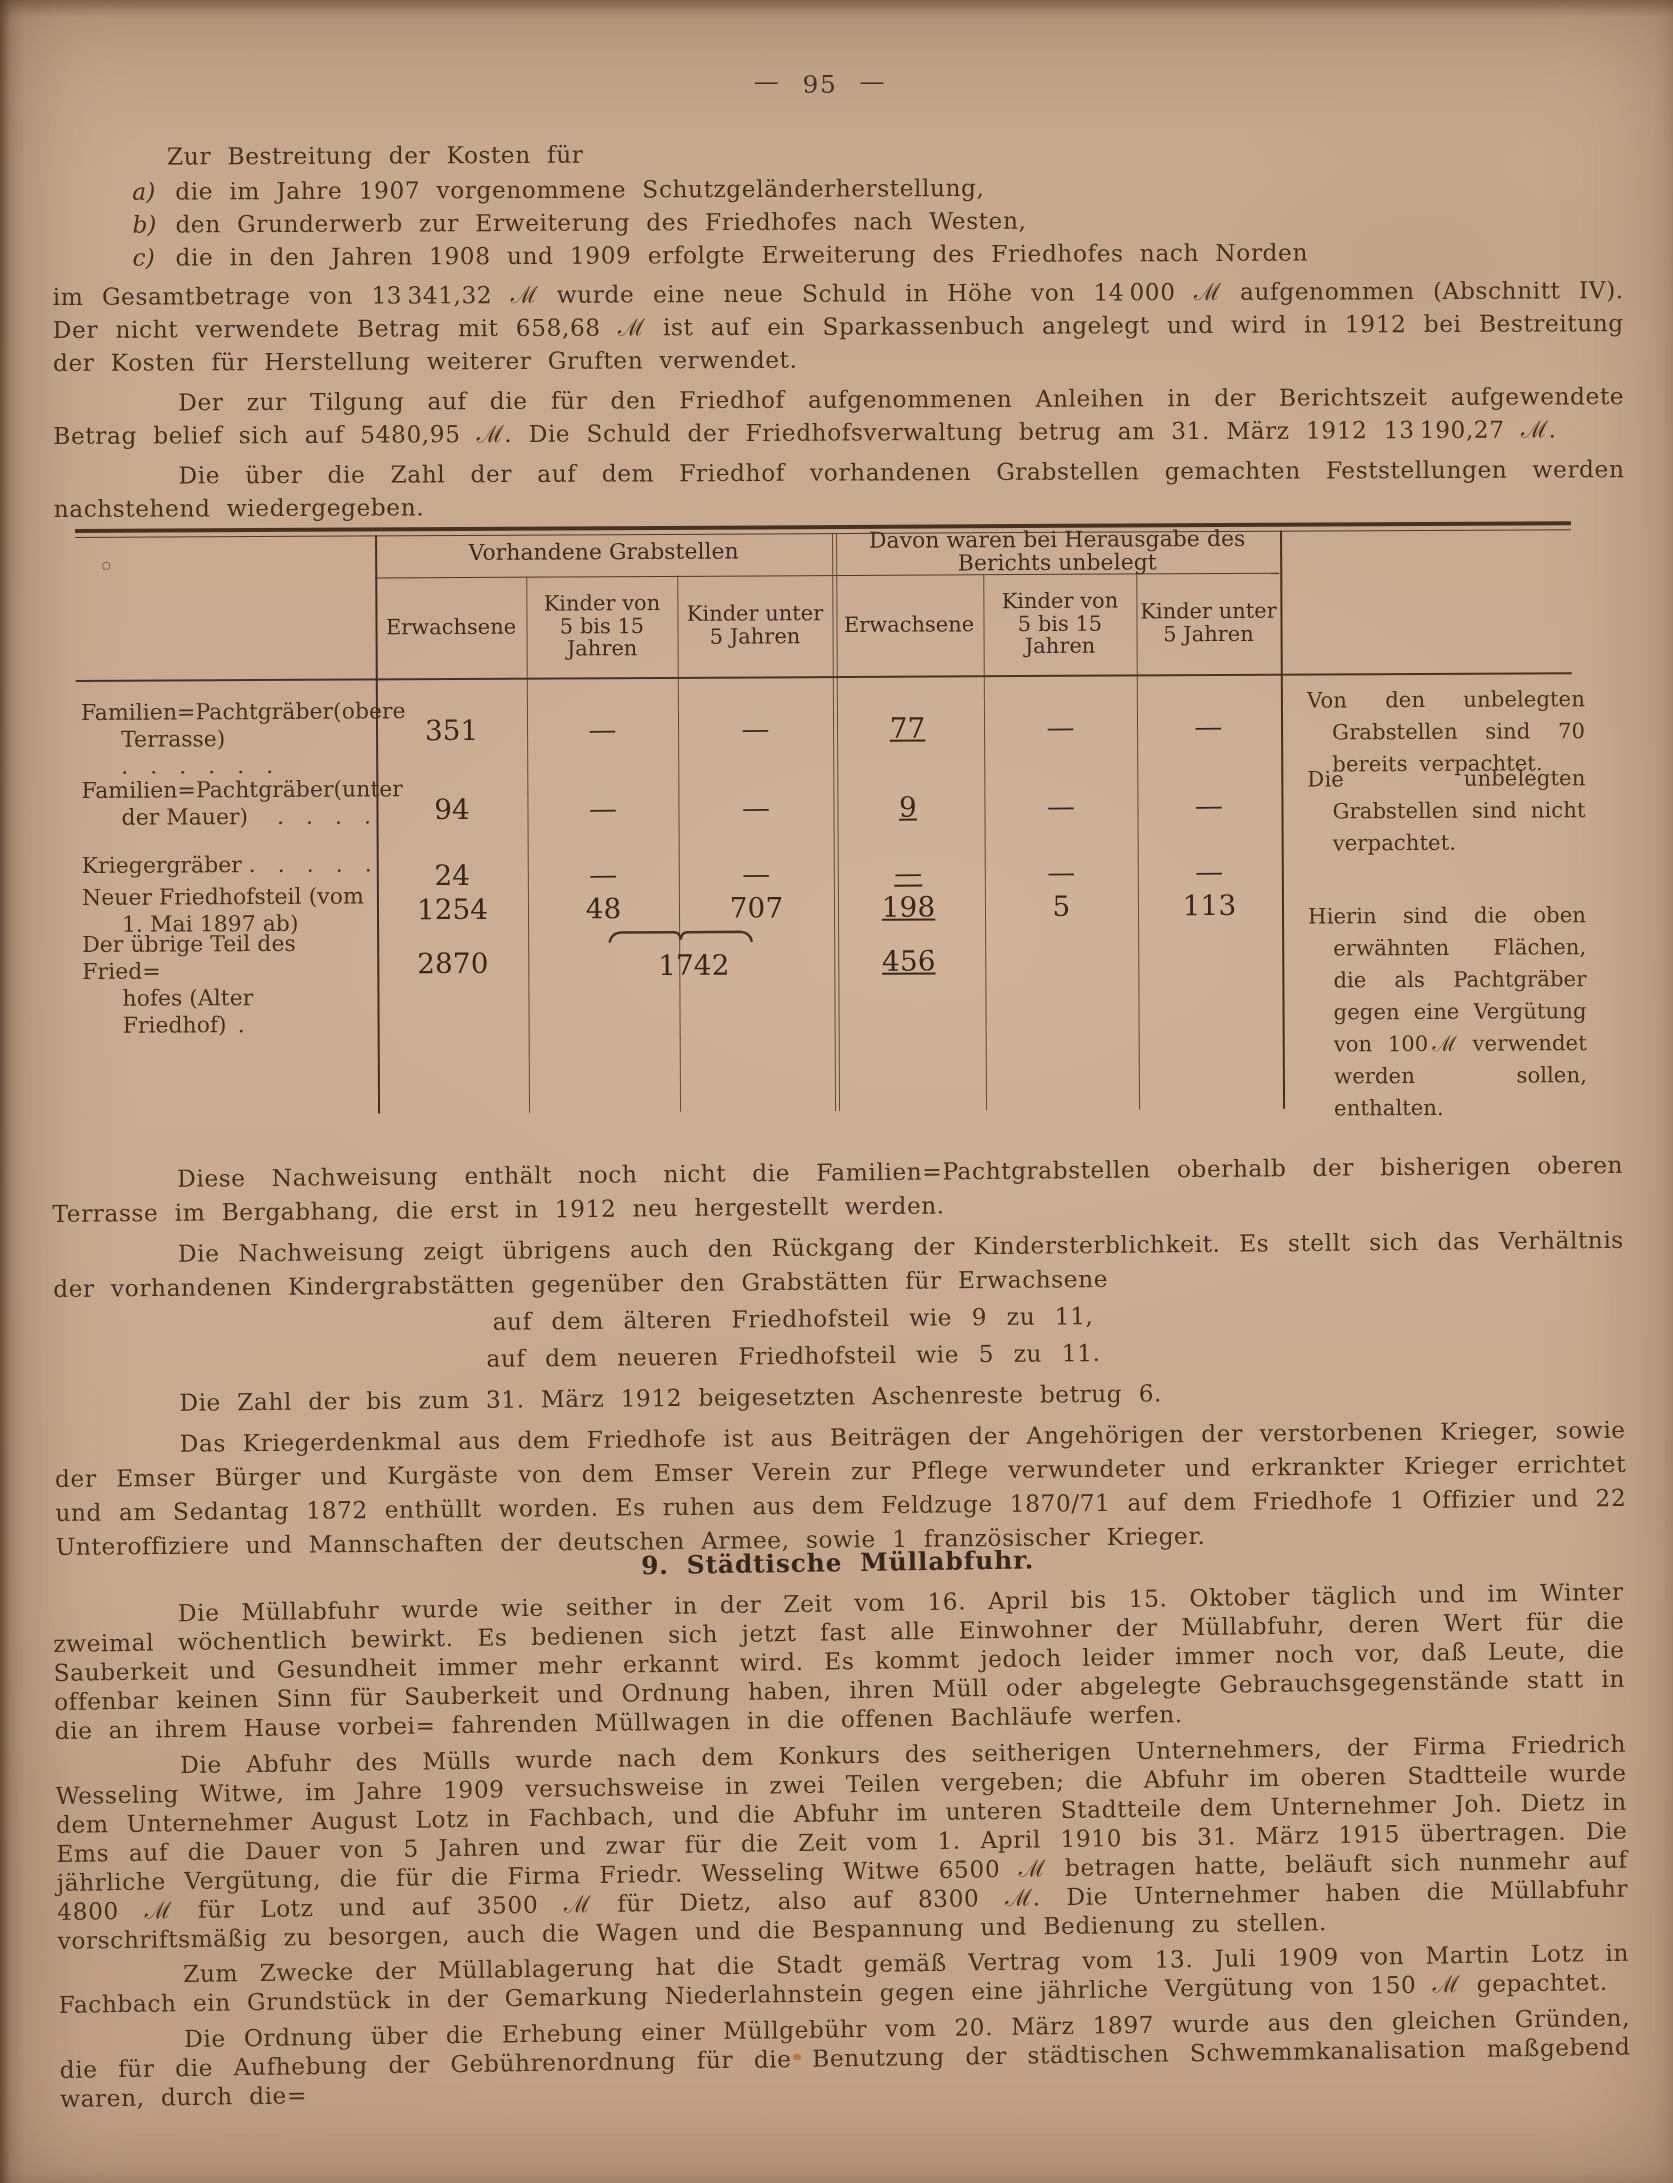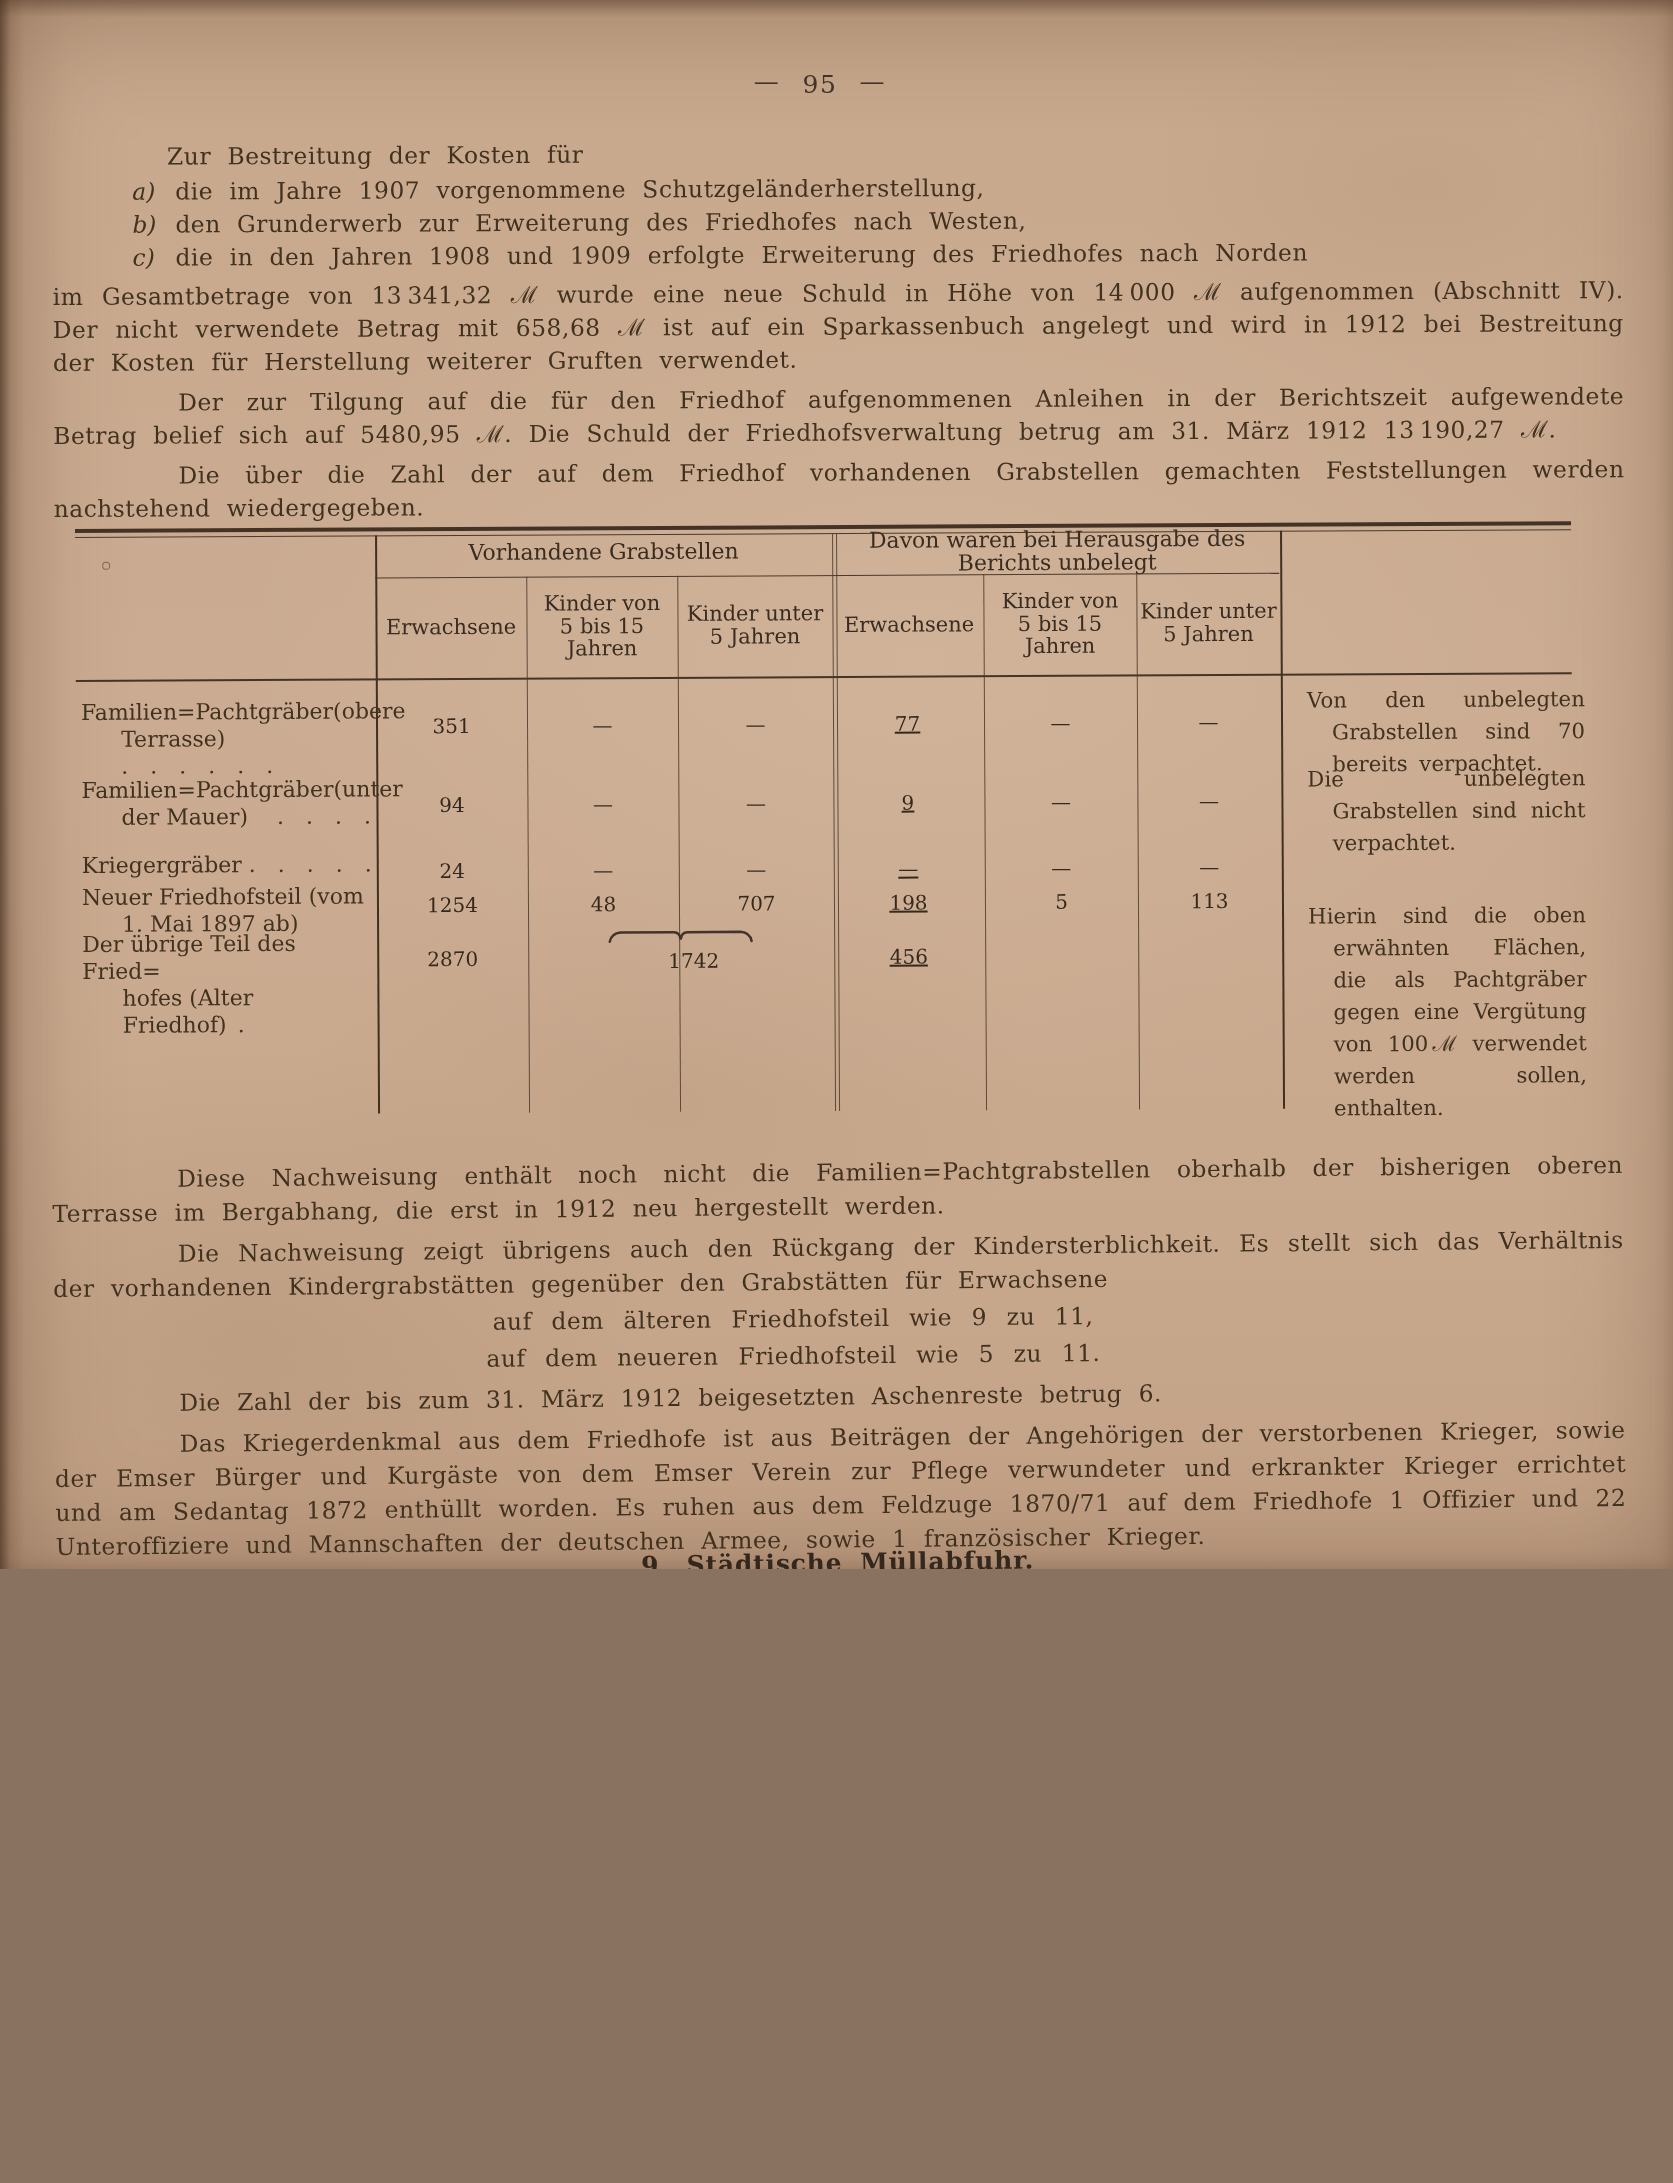--- a/index.html
+++ b/index.html
@@ -1,18 +1,18 @@
 <!DOCTYPE html>
 <html style="font-size:13.4px"><head>
 <meta charset="utf-8">
 <style>
   html,body{margin:0;padding:0;background:#8a7260;}
   .page{
     position:relative;
-    width:1673px;height:1569px;
+    width:1673px;height:2183px;
     overflow:hidden;
     font-family:"DejaVu Serif","Liberation Serif",serif;
     color:#3e2f24;
     background:
       radial-gradient(1004px 669px at 55% 42%, rgba(255,240,220,0.10), transparent 70%),
       radial-gradient(418px 251px at 85% 12%, rgba(120,85,60,0.08), transparent 70%),
       radial-gradient(586px 418px at 15% 85%, rgba(110,80,55,0.10), transparent 70%),
       radial-gradient(502px 318px at 40% 70%, rgba(125,92,66,0.07), transparent 75%),
       linear-gradient(180deg,#c3a287 0%,#c8a98e 8%,#cbac92 45%,#c8a88d 80%,#c2a186 100%);
     box-shadow: inset 0 0 117px rgba(88,58,38,.38), inset 0 0 16.7px rgba(80,50,35,.28);
@@ -55,21 +55,21 @@
   .g1{position:absolute;top:13.4px;left:300px;width:457px;text-align:center;font-size:22px;}
   .g2{position:absolute;top:5px;left:760px;width:444px;text-align:center;font-size:22px;
       white-space:pre-line;line-height:22.6px;}
   .sh{position:absolute;top:50px;height:100px;display:flex;align-items:center;justify-content:center;
       text-align:center;white-space:pre-line;line-height:22.6px;font-size:21px;}
   .sh.c1{left:300px;width:151px;} .sh.c2{left:451px;width:151px;} .sh.c3{left:602px;width:155px;}
   .sh.c4{left:760px;width:147px;} .sh.c5{left:908px;width:153px;} .sh.c6{left:1061px;width:144px;}
   .rl{position:absolute;left:5px;width:291px;font-size:22px;line-height:27px;color:#41311f;}
   .rl .l2{display:block;padding-left:40px;}
   .rl.r1{top:170px;} .rl.r2{top:248px;} .rl.r3{top:323px;} .rl.r4{top:355px;} .rl.r5{top:402px;}
-  .tv{position:absolute;width:117px;margin-left:-59px;text-align:center;font-size:20px;color:#35281c;}
+  .tv{position:absolute;width:117px;margin-left:-59px;text-align:center;font-size:28px;color:#35281c;}
   .x1{left:376px;} .x2{left:527px;} .x3{left:680px;} .x4{left:832px;text-decoration:underline;} .x5{left:985px;} .x6{left:1133px;}
   .y1{top:187px;} .y2{top:266px;} .y3{top:332px;} .y4{top:366px;} .y5{top:420px;}
   .vspan{left:617px;}
   .brace{position:absolute;left:530px;top:403px;width:147px;height:16.7px;}
   .note{position:absolute;left:1231px;width:253px;font-size:21.3px;line-height:32px;
         padding-left:25px;text-indent:-25px;text-align:justify;word-spacing:5px;color:#41311f;}
   .note.n1{top:162px;} .note.n2{top:241px;} .note.n3{top:378px;}
 
   .ring{position:absolute;left:102px;top:562px;width:5.9px;height:5.9px;border:1.3px solid #82684f;border-radius:50%;}
   .speck{position:absolute;left:793px;top:2054px;width:7.5px;height:5.9px;background:#bf7434;border-radius:50%;opacity:.9;}

